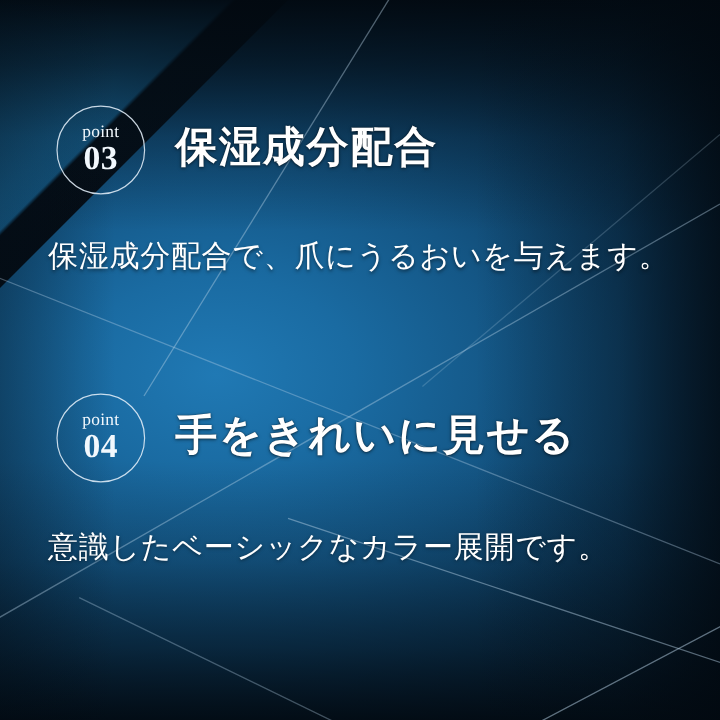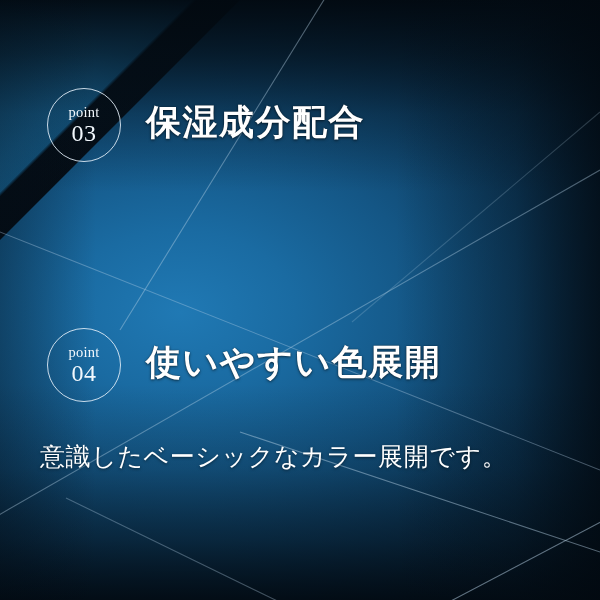--- a/index.html
+++ b/index.html
@@ -90,24 +90,25 @@
     color: #f2f8fd;
   }
   .badge-word {
     font-size: 14.5px;
     line-height: 1;
     letter-spacing: 0.2px;
     margin-bottom: 1px;
     font-family: "Liberation Serif", "DejaVu Serif", serif;
   }
   .badge-num {
-    font-size: 24px;
+    font-size: 28px;
     line-height: 1;
     letter-spacing: 0.5px;
     font-family: "Liberation Serif", "DejaVu Serif", serif;
+    font-weight: bold;
   }
 
   .head-title {
     margin-left: 25px;
     font-size: 35px;
     font-weight: bold;
     color: #ffffff;
     letter-spacing: 1.5px;
     line-height: 1;
     white-space: nowrap;
@@ -156,29 +157,32 @@
   <div class="content">
 
     <div class="point-block" id="block-03">
       <div class="head-row">
         <div class="badge">
           <span class="badge-word">point</span>
           <span class="badge-num">03</span>
         </div>
         <div class="head-title">保湿成分配合</div>
       </div>
+      <div class="body-text">
+        <span class="body-line">保湿成分配合で、爪にうるおいを与えます。</span>
+      </div>
     </div>
 
     <div class="point-block" id="block-04">
       <div class="head-row">
         <div class="badge">
           <span class="badge-word">point</span>
           <span class="badge-num">04</span>
         </div>
-        <div class="head-title">使いやすい色展開</div>
+        <div class="head-title">手をきれいに見せる</div>
       </div>
       <div class="body-text">
         <span class="body-line">意識したベーシックなカラー展開です。</span>
       </div>
     </div>
 
   </div>
 </div>
 
 </body></html>

